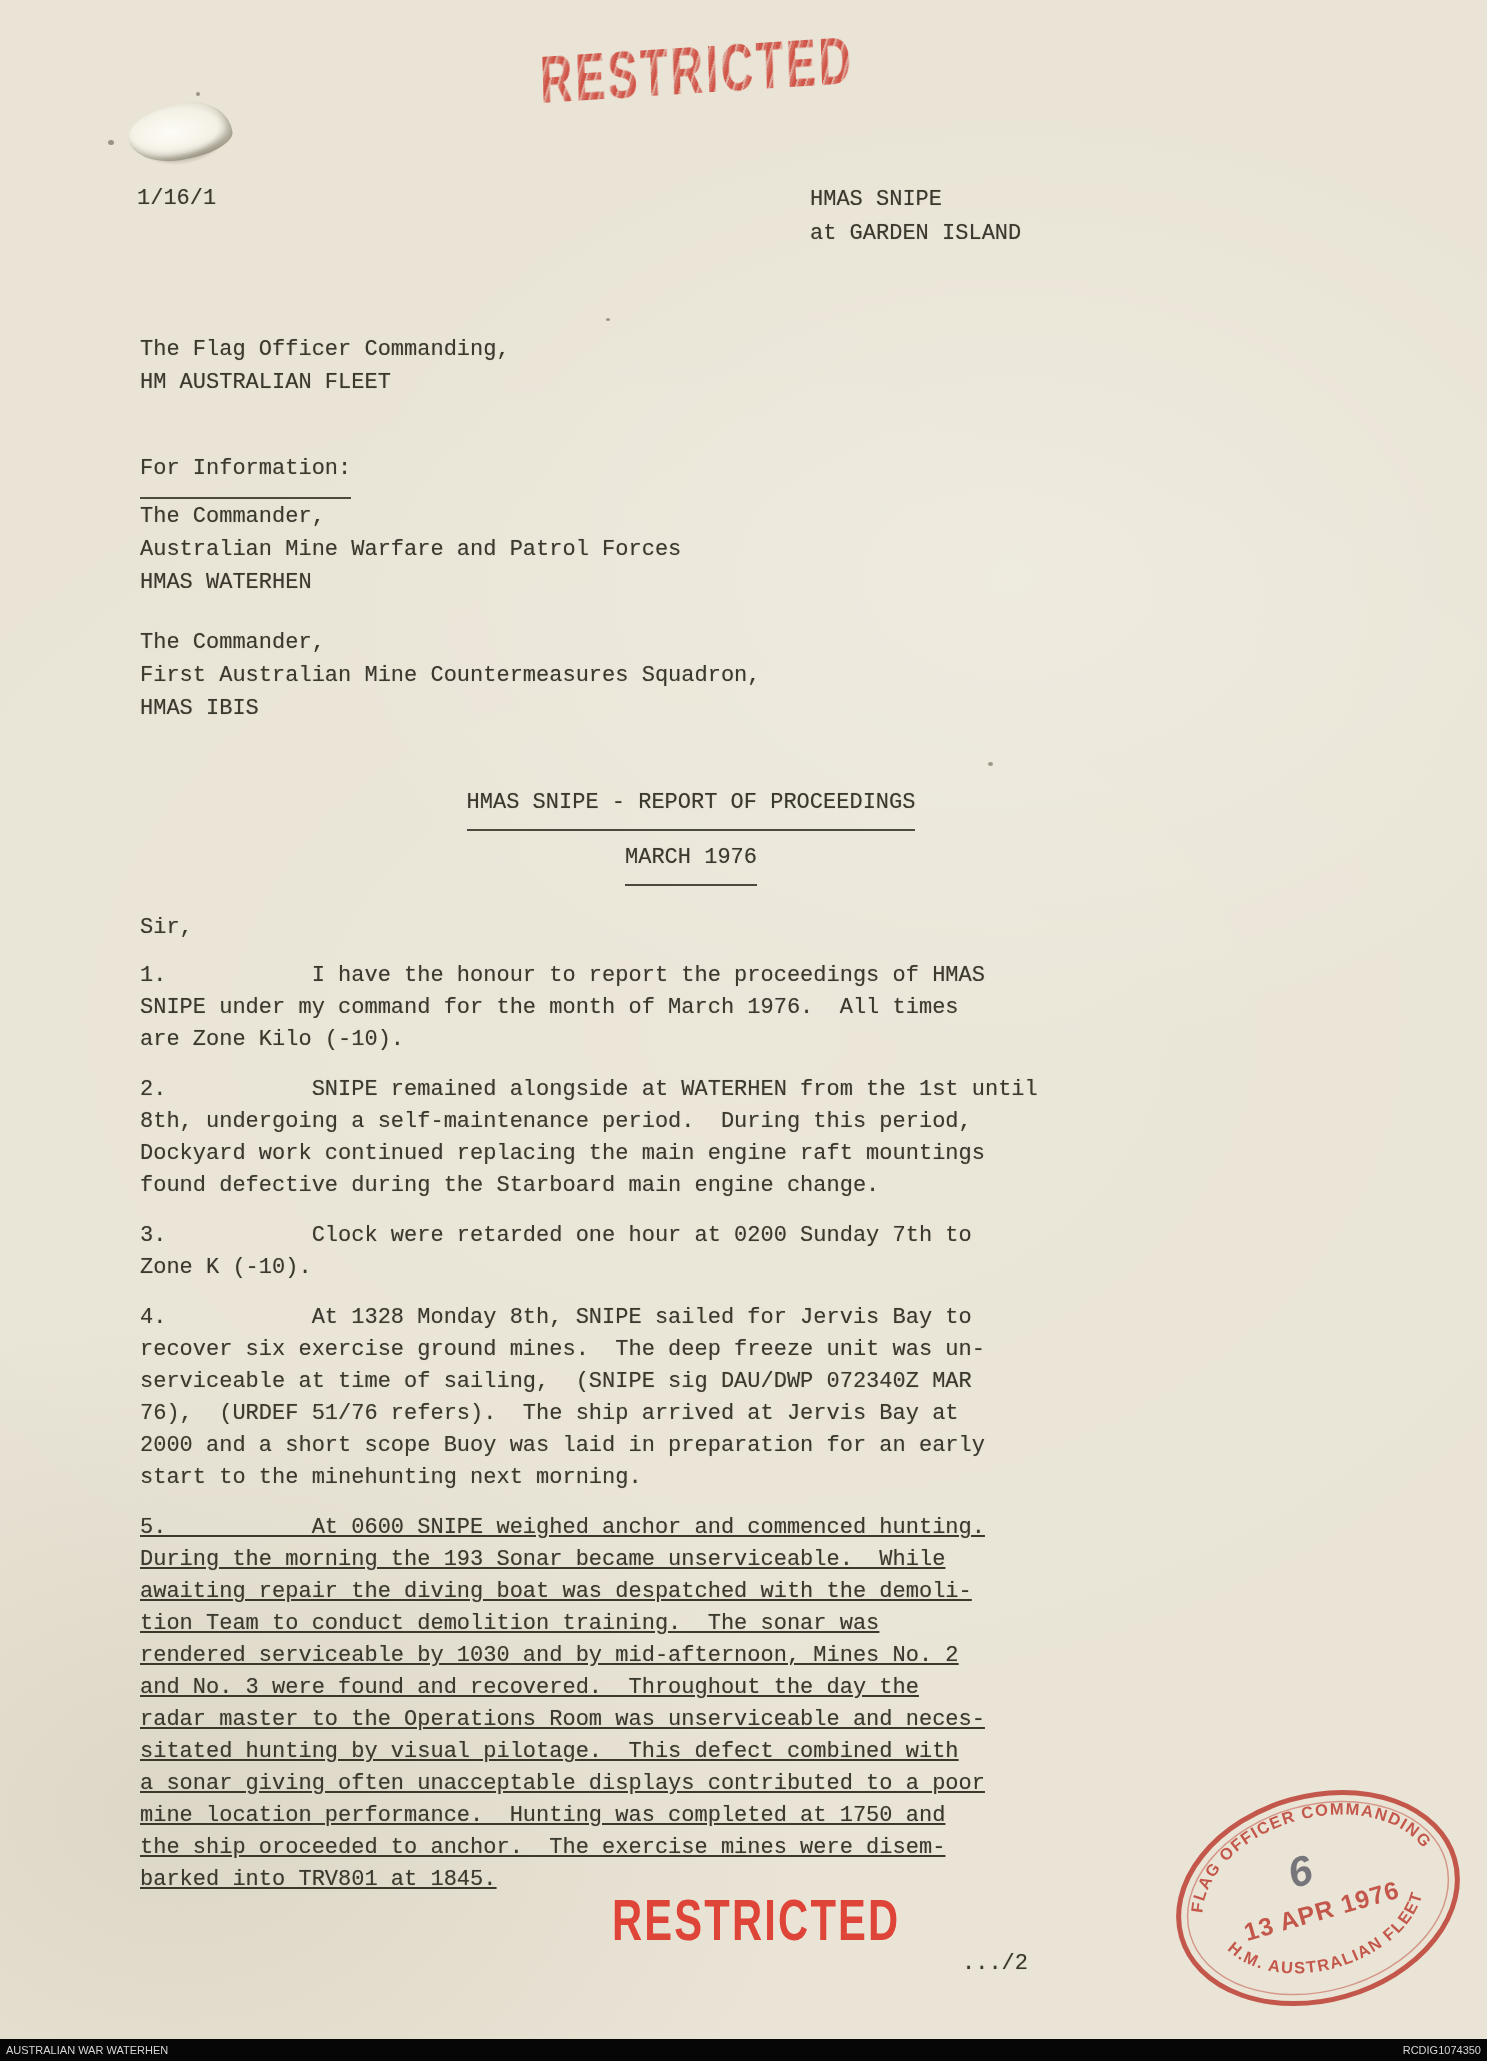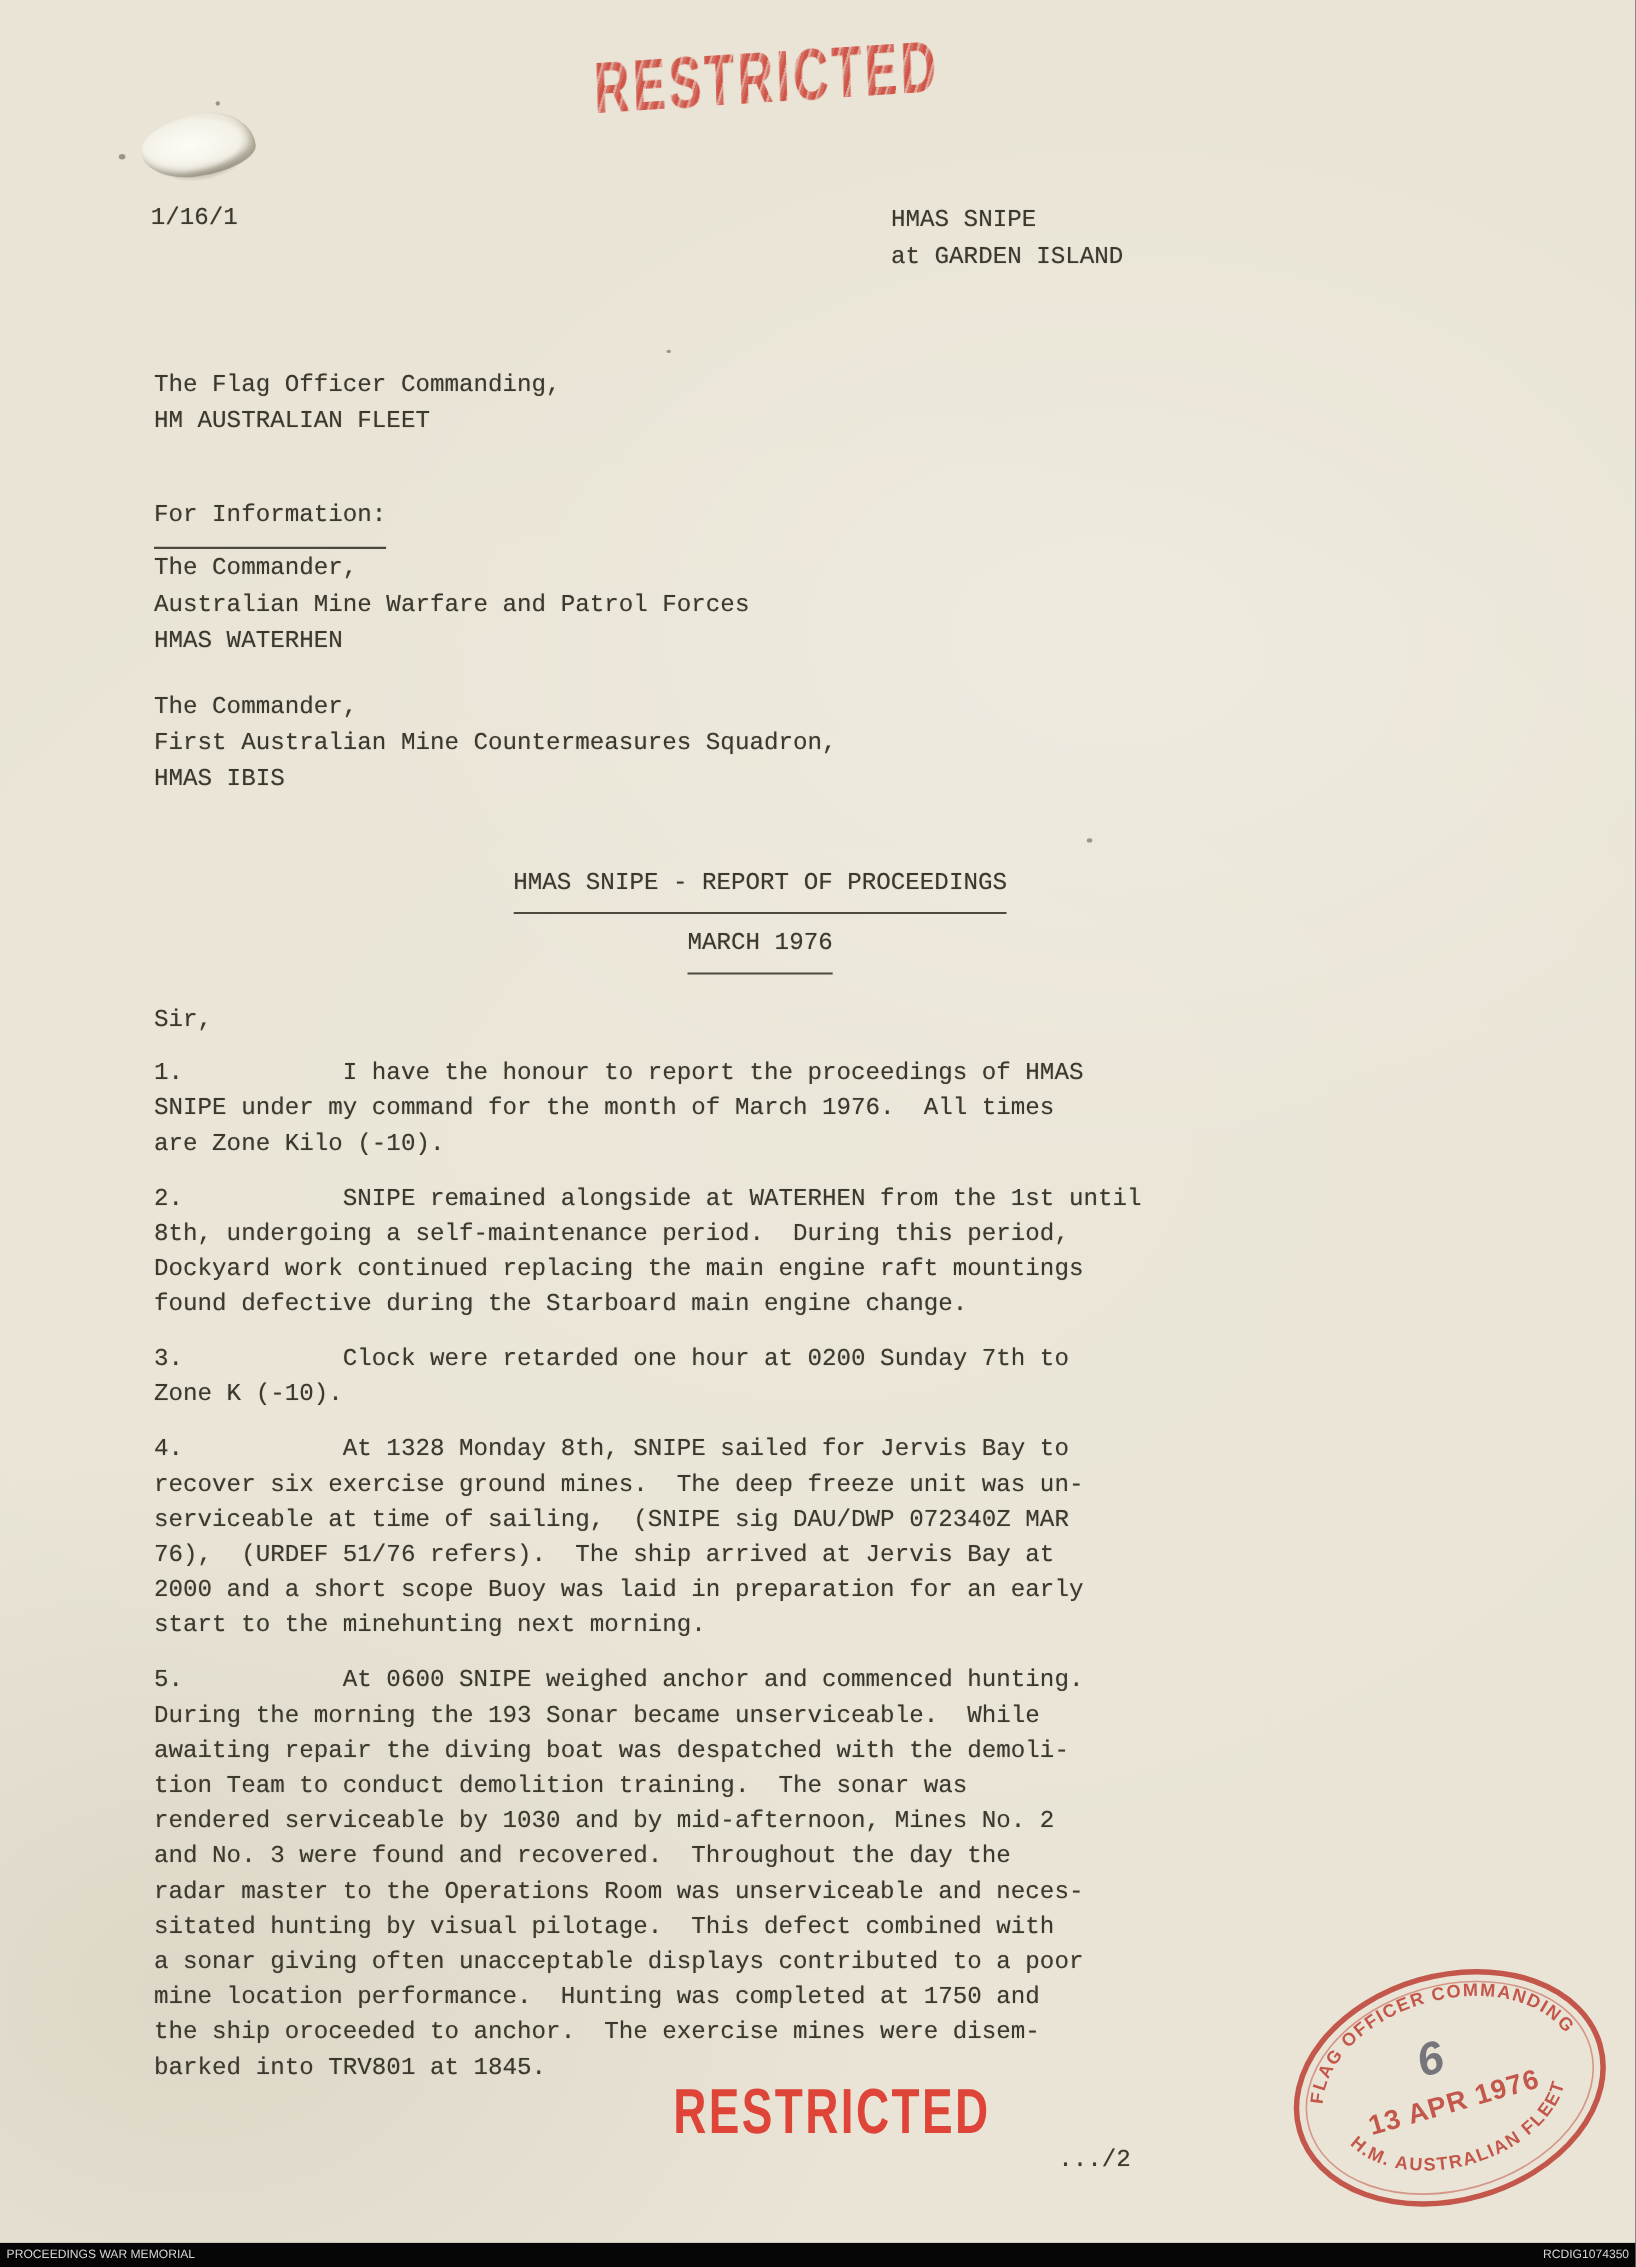--- a/index.html
+++ b/index.html
@@ -121,21 +121,21 @@
 Dockyard work continued replacing the main engine raft mountings
 found defective during the Starboard main engine change.</div>
   <div class="typed para" style="top:1220px;">3.           Clock were retarded one hour at 0200 Sunday 7th to
 Zone K (-10).</div>
   <div class="typed para" style="top:1302px;">4.           At 1328 Monday 8th, SNIPE sailed for Jervis Bay to
 recover six exercise ground mines.  The deep freeze unit was un-
 serviceable at time of sailing,  (SNIPE sig DAU/DWP 072340Z MAR
 76),  (URDEF 51/76 refers).  The ship arrived at Jervis Bay at
 2000 and a short scope Buoy was laid in preparation for an early
 start to the minehunting next morning.</div>
-  <div class="typed para" style="top:1512px;">5.           At 0600 SNIPE weighed anchor and commenced hunting.
+  <div class="typed para" style="top:1512px;text-decoration:underline;">5.           At 0600 SNIPE weighed anchor and commenced hunting.
 During the morning the 193 Sonar became unserviceable.  While
 awaiting repair the diving boat was despatched with the demoli-
 tion Team to conduct demolition training.  The sonar was
 rendered serviceable by 1030 and by mid-afternoon, Mines No. 2
 and No. 3 were found and recovered.  Throughout the day the
 radar master to the Operations Room was unserviceable and neces-
 sitated hunting by visual pilotage.  This defect combined with
 a sonar giving often unacceptable displays contributed to a poor
 mine location performance.  Hunting was completed at 1750 and
 the ship oroceeded to anchor.  The exercise mines were disem-
@@ -152,17 +152,17 @@
       <path id="arc-top" d="M 42 130 A 118 80 0 0 1 278 130" fill="none"></path>
       <path id="arc-bottom" d="M 52 130 A 108 72 0 0 0 268 130" fill="none"></path>
       <text class="arc-text" text-anchor="middle"><textPath href="#arc-top" startOffset="50%">FLAG OFFICER COMMANDING</textPath></text>
       <text class="arc-text" text-anchor="middle"><textPath href="#arc-bottom" startOffset="50%">H.M. AUSTRALIAN FLEET</textPath></text>
       <text class="stamp-date" x="160" y="152" text-anchor="middle">13 APR 1976</text>
       <text class="handwritten" x="150" y="114" text-anchor="middle">6</text>
     </g>
   </svg>
 
   <div class="footer-bar">
-    <span>PROCEEDINGS WAR MEMORIAL</span>
+    <span>AUSTRALIAN WAR WATERHEN</span>
     <span>RCDIG1074350</span>
   </div>
 
 </div>
 
 </body></html>

